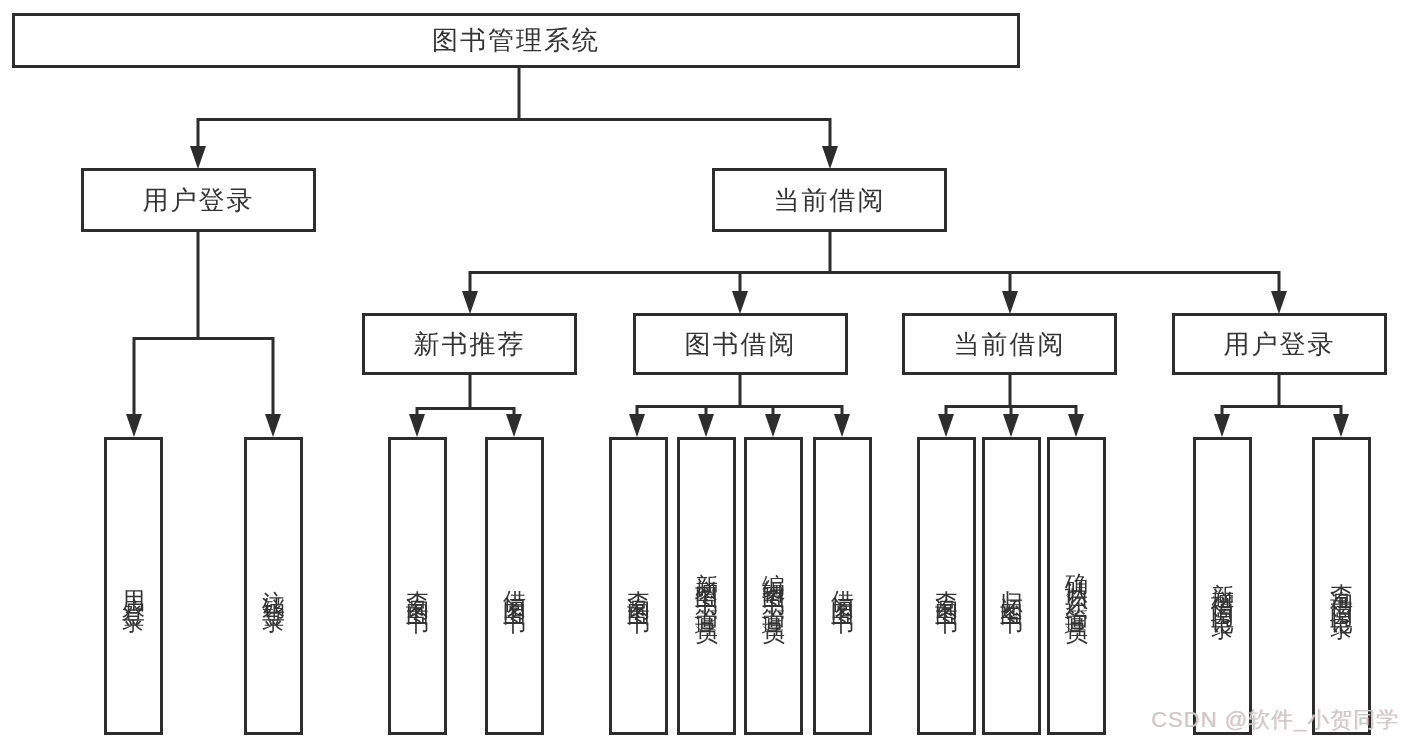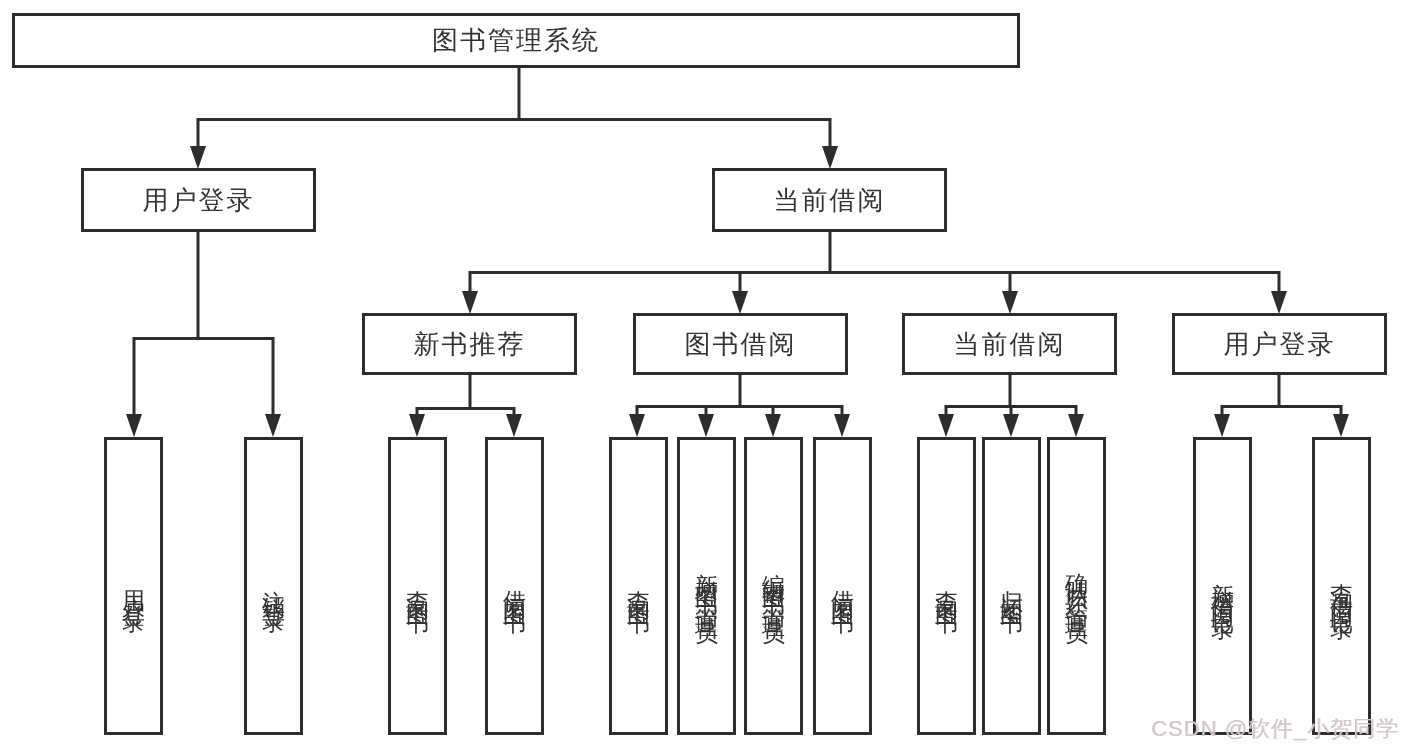--- a/index.html
+++ b/index.html
@@ -40,21 +40,21 @@
     writing-mode:vertical-rl;
     text-orientation:mixed;
     font-size:23px;
     line-height:1;
     letter-spacing:7px;
     color:var(--text);
     white-space:nowrap;
   }
   .watermark{
     position:absolute;
-    right:6px;bottom:3px;
+    right:6px;bottom:12px;
     z-index:3;
     font-size:22px;
     color:var(--watermark);
     letter-spacing:1px;
     text-shadow:1px 0 0 rgba(244,188,188,0.55);
     white-space:nowrap;
   }
 </style>
 </head>
 <body>

